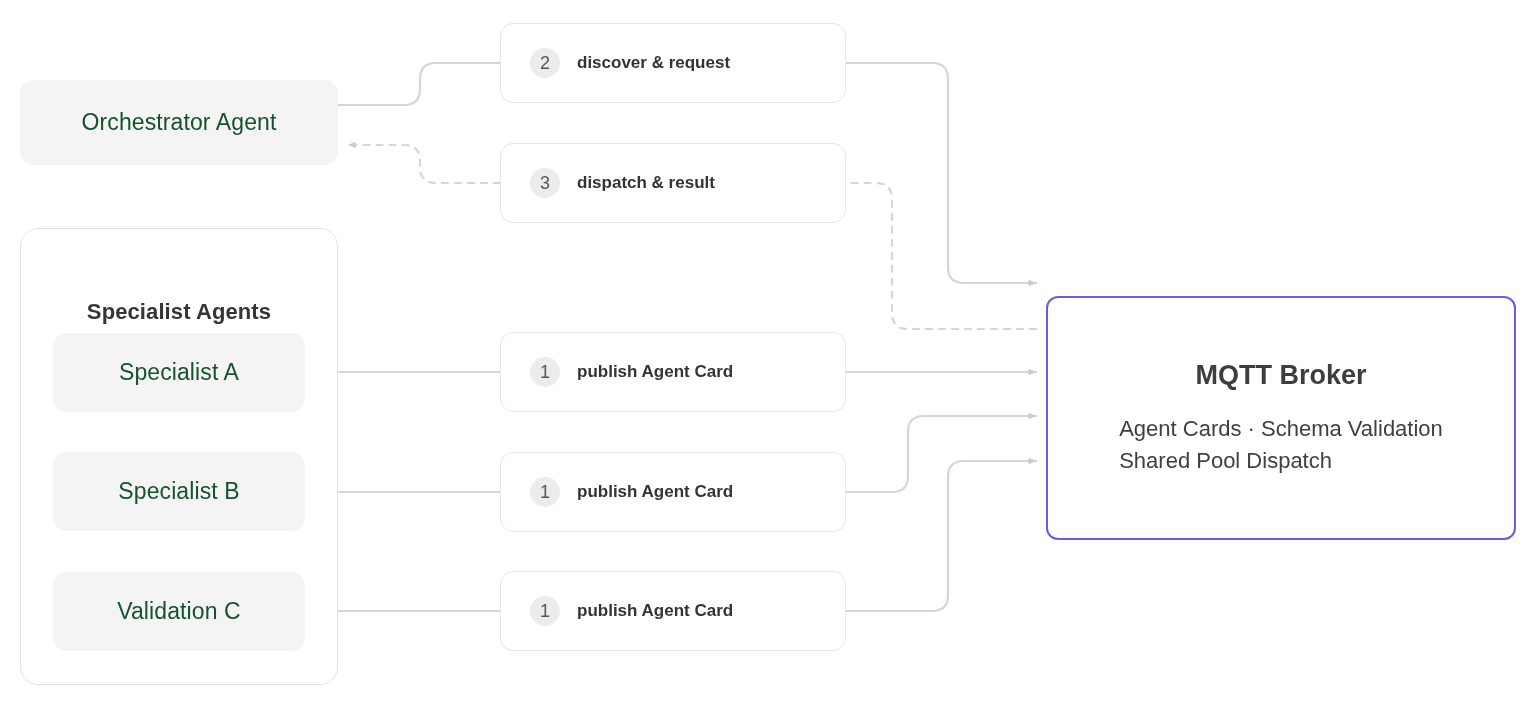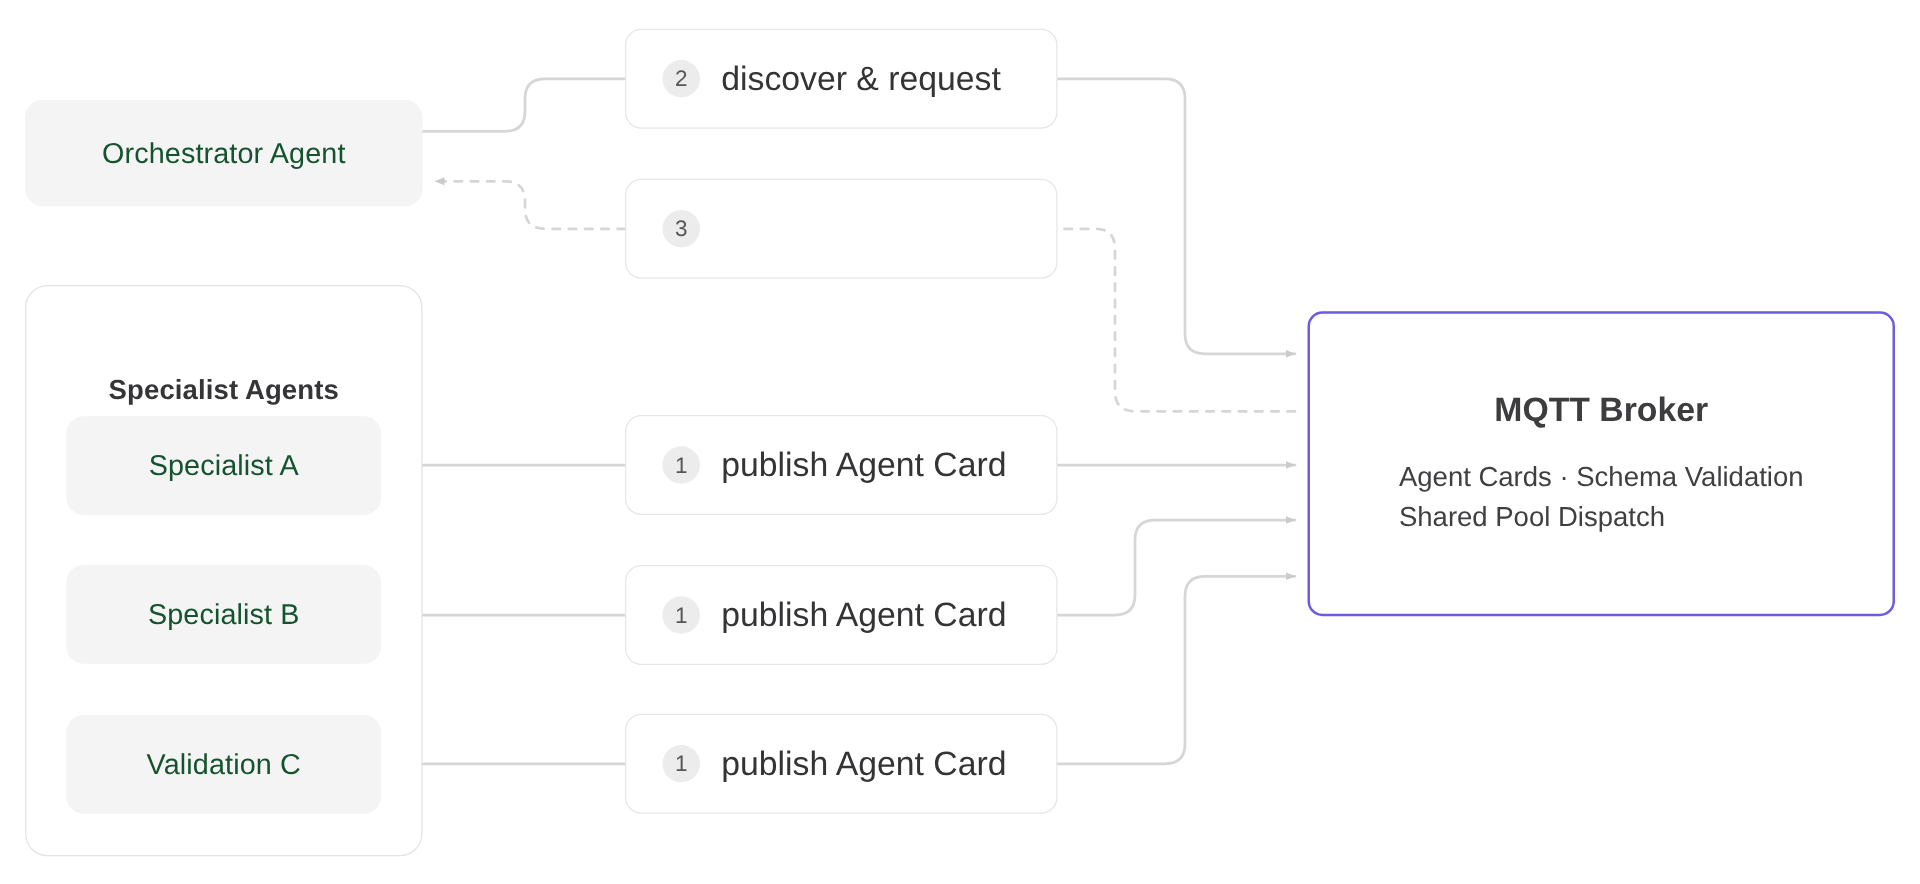--- a/index.html
+++ b/index.html
@@ -82,32 +82,34 @@
     background: #ececed;
     color: #57575b;
     font-size: 18px;
     display: flex;
     align-items: center;
     justify-content: center;
     line-height: 1;
   }
   .step-text {
     color: #343437;
-    font-size: 27px;
+    font-size: 17px;
     white-space: nowrap;
+    font-weight: bold;
   }
 
   
   .broker {
     background: #ffffff;
     border: 2px solid #6c5ce0;
     border-radius: 12px;
     flex-direction: column;
     justify-content: center;
     gap: 0;
+    margin-top: 47px;
   }
   .broker-title {
     color: #3d3d3f;
     font-size: 27px;
     font-weight: 700;
     margin-bottom: 22px;
   }
   .broker-lines {
     text-align: left;
     color: #3f3f42;
@@ -175,20 +177,21 @@
     <span>Validation C</span>
   </div>
 
   <div class="node step" style="left:500px; top:23px; width:346px; height:80px;">
     <span class="badge">2</span>
     <span class="step-text">discover &amp; request</span>
   </div>
 
   <div class="node step" style="left:500px; top:143px; width:346px; height:80px;">
     <span class="badge">3</span>
+    <span class="step-text">dispatch &amp; result</span>
   </div>
 
   <div class="node step" style="left:500px; top:332px; width:346px; height:80px;">
     <span class="badge">1</span>
     <span class="step-text">publish Agent Card</span>
   </div>
 
   <div class="node step" style="left:500px; top:452px; width:346px; height:80px;">
     <span class="badge">1</span>
     <span class="step-text">publish Agent Card</span>

